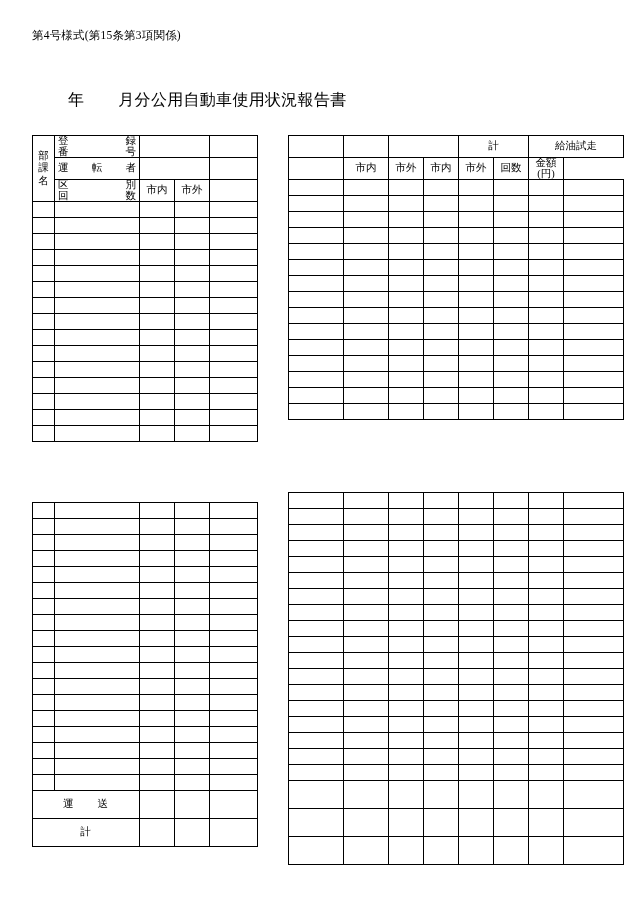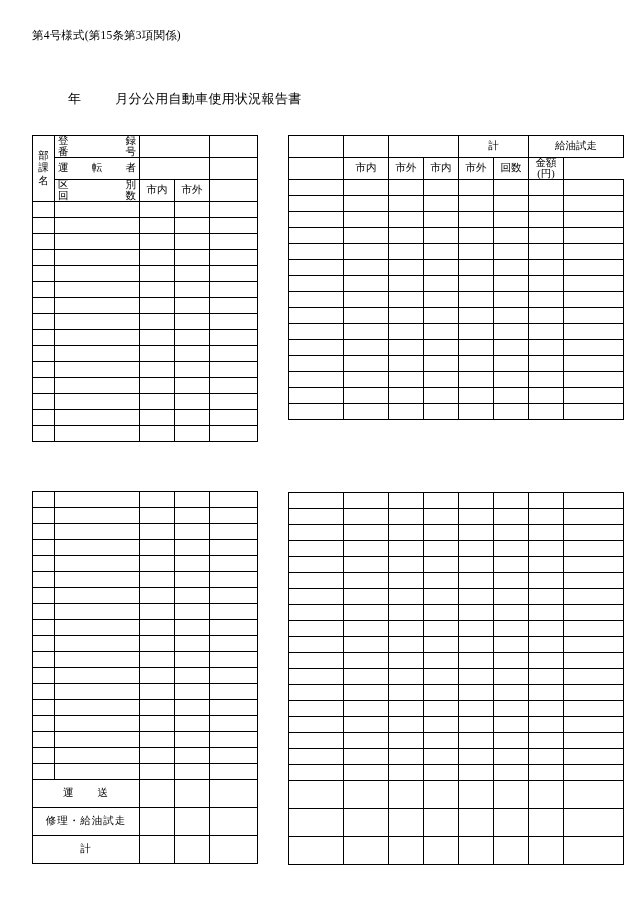--- a/index.html
+++ b/index.html
@@ -26,21 +26,21 @@
     left: 32px;
     top: 28px;
     font-size: 11.5px;
     letter-spacing: 0.2px;
     white-space: nowrap;
   }
   .doc-title {
     position: absolute;
     left: 68px;
     top: 90px;
-    font-size: 13px;
+    font-size: 16px;
     white-space: nowrap;
     letter-spacing: 0.3px;
   }
   .doc-title .gap {
     display: inline-block;
     width: 34px;
   }
 
   
   .block {
@@ -431,21 +431,21 @@
           <td></td>
           <td></td>
           <td></td>
           <td></td>
           <td></td>
           <td></td>
         </tr>
       </tbody>
   </table>
 
-  <table class="block" style="left:32px; top:491px; width:225px;font-family:Liberation Mono, monospace;">
+  <table class="block" style="left:32px; top:502px; width:225px;font-family:Liberation Mono, monospace;">
     <colgroup>
       <col style="width:22px">
       <col style="width:85px">
       <col style="width:35px">
       <col style="width:35px">
       <col style="width:48px">
     </colgroup>
     <tbody id="bl-body">
         <tr>
           <td></td>
@@ -570,26 +570,20 @@
           <td></td>
           <td></td>
           <td></td>
           <td></td>
           <td></td>
         </tr>
       </tbody>
     <tbody id="bl-footer">
         <tr>
           <td colspan="2" class="tall rowlabel">運　　送</td>
-          <td class="tall"></td>
-          <td class="tall"></td>
-          <td class="tall"></td>
-        </tr>
-        <tr>
-          <td colspan="2" class="tall rowlabel">修理・給油試走</td>
           <td class="tall"></td>
           <td class="tall"></td>
           <td class="tall"></td>
         </tr>
         <tr>
           <td colspan="2" class="tall rowlabel">計</td>
           <td class="tall"></td>
           <td class="tall"></td>
           <td class="tall"></td>
         </tr>

